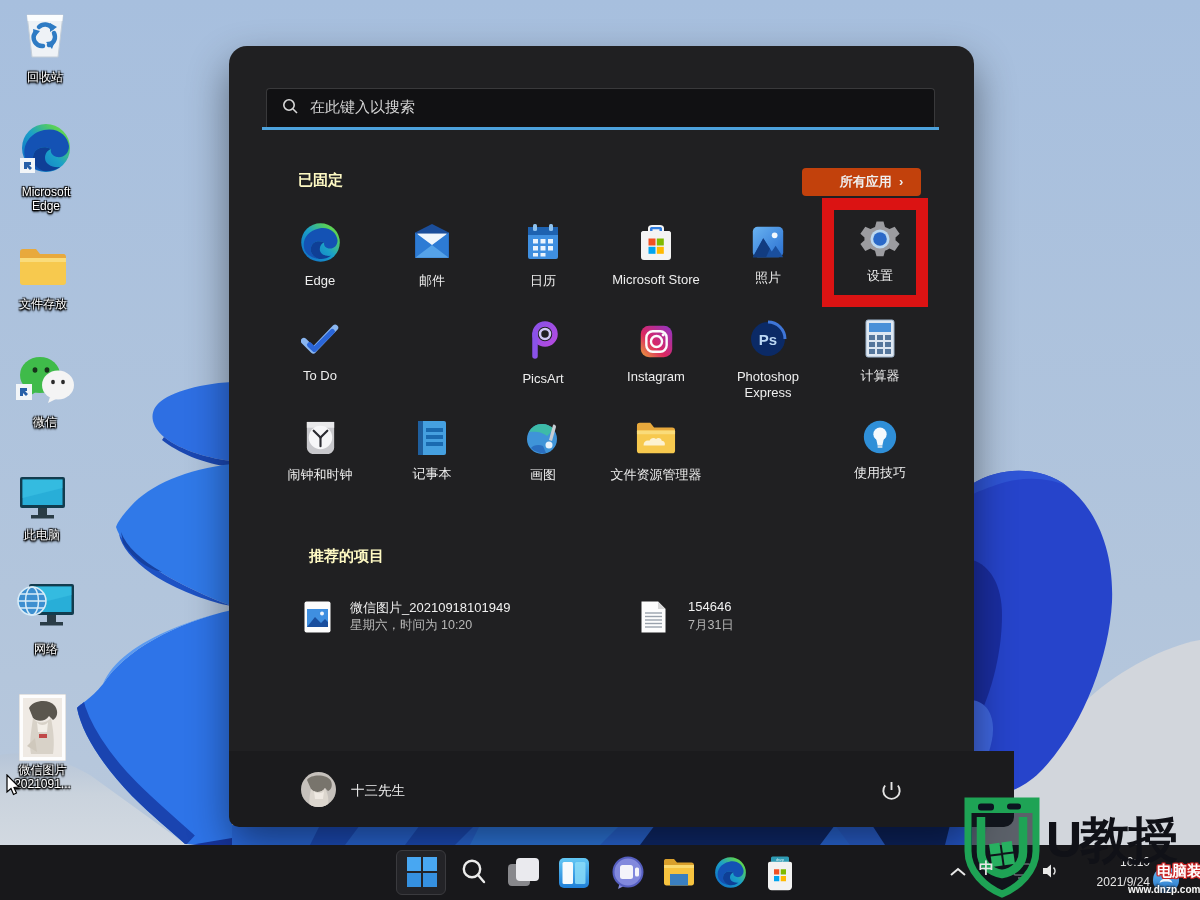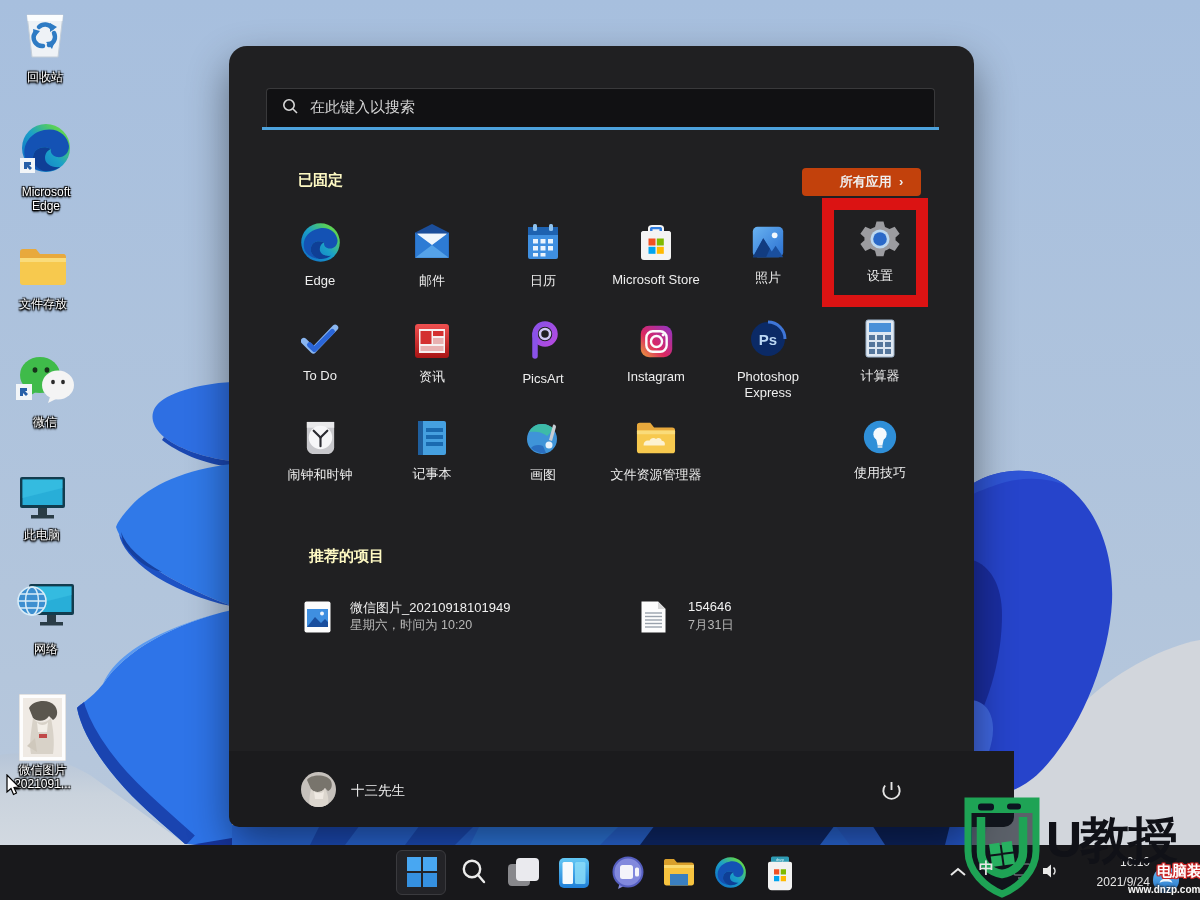--- a/index.html
+++ b/index.html
@@ -259,37 +259,20 @@
    </svg>
    <div class="tlabel">设置</div>
   </div>
 
   <div class="tile" style="left:35px;top:277px;">
    <svg width="38" height="36" viewBox="0 0 40 38">
     <path d="M3,19 L13,29 L36,5" fill="none" stroke="#8ab6f0" stroke-width="6.5" stroke-linecap="round" stroke-linejoin="round"></path>
     <path d="M9,23 L14,28 L33,9" fill="none" stroke="#2b66d8" stroke-width="5.5" stroke-linecap="round" stroke-linejoin="round"></path>
    </svg>
    <div class="tlabel">To Do</div>
-  </div>
-  <div class="tile" style="left:147px;top:276px;">
-   <svg width="40" height="38" viewBox="0 0 40 38">
-    <defs>
-          <linearGradient id="newsg" x1="0" y1="0" x2="0" y2="1">
-     <stop offset="0" stop-color="#ef5050"></stop>
-            <stop offset="1" stop-color="#a81414"></stop>
-          </linearGradient>
-        </defs>
-    <rect x="3" y="2" width="34" height="34" rx="3" fill="url(#newsg)"></rect>
-    <rect x="7" y="7" width="26" height="24" fill="#f6f0f0"></rect>
-    <rect x="8.5" y="9" width="11" height="13" fill="#d43030"></rect>
-    <rect x="21" y="9" width="10.5" height="5" fill="#d43030"></rect>
-    <rect x="21" y="16" width="10.5" height="6" fill="#e8b0b0"></rect>
-    <rect x="8.5" y="24" width="23" height="5" fill="#e8b0b0"></rect>
-   </svg>
-   <div class="tlabel">资讯</div>
   </div>
   <div class="tile" style="left:258px;top:272px;">
    <svg width="42" height="44" viewBox="0 0 42 44">
     <defs>
           <linearGradient id="picsg" x1="0" y1="0" x2="1" y2="1">
      <stop offset="0" stop-color="#8a52e8"></stop>
             <stop offset="1" stop-color="#b44ae0"></stop>
           </linearGradient>
         </defs>
     <circle cx="23" cy="16" r="10" fill="none" stroke="url(#picsg)" stroke-width="5.5"></circle>

